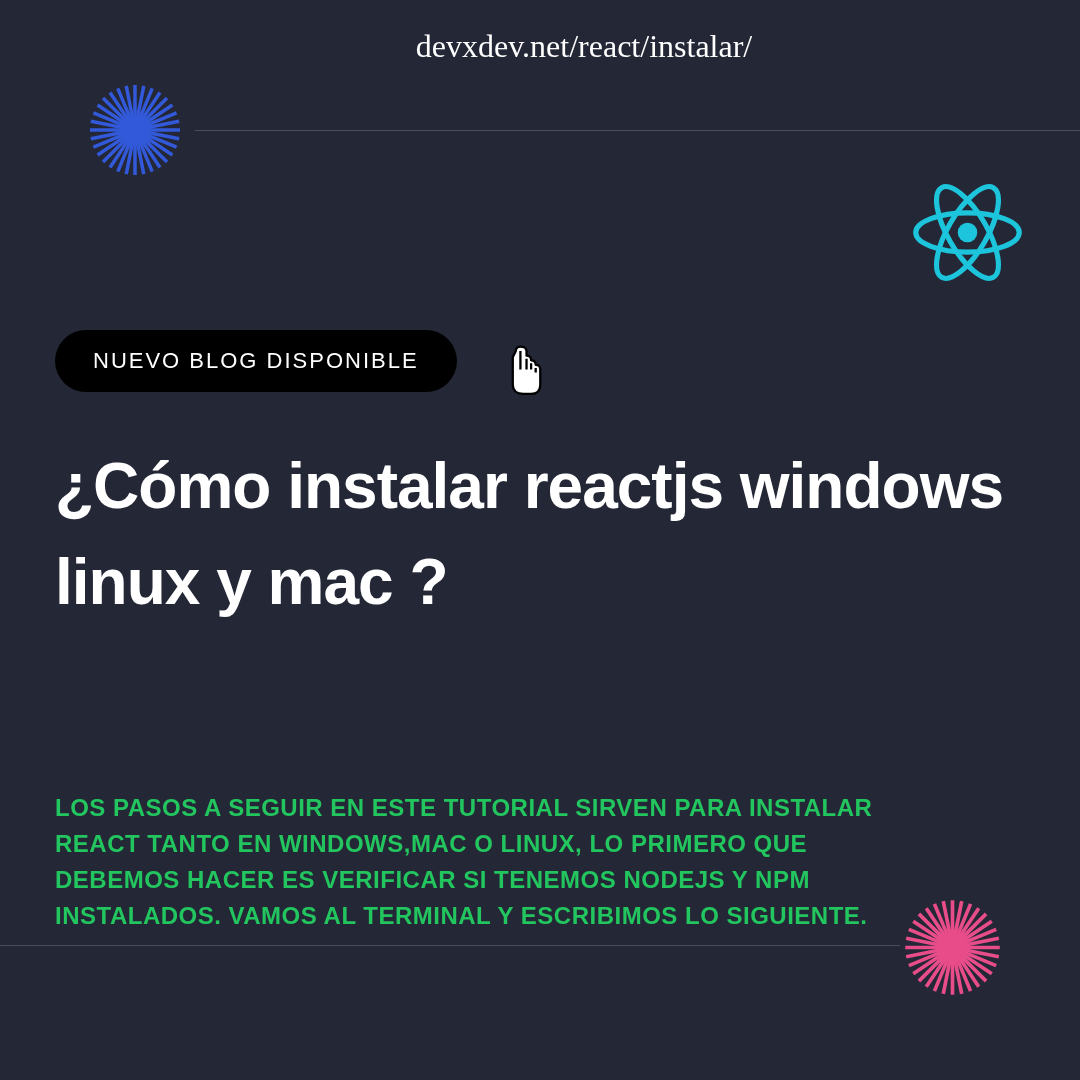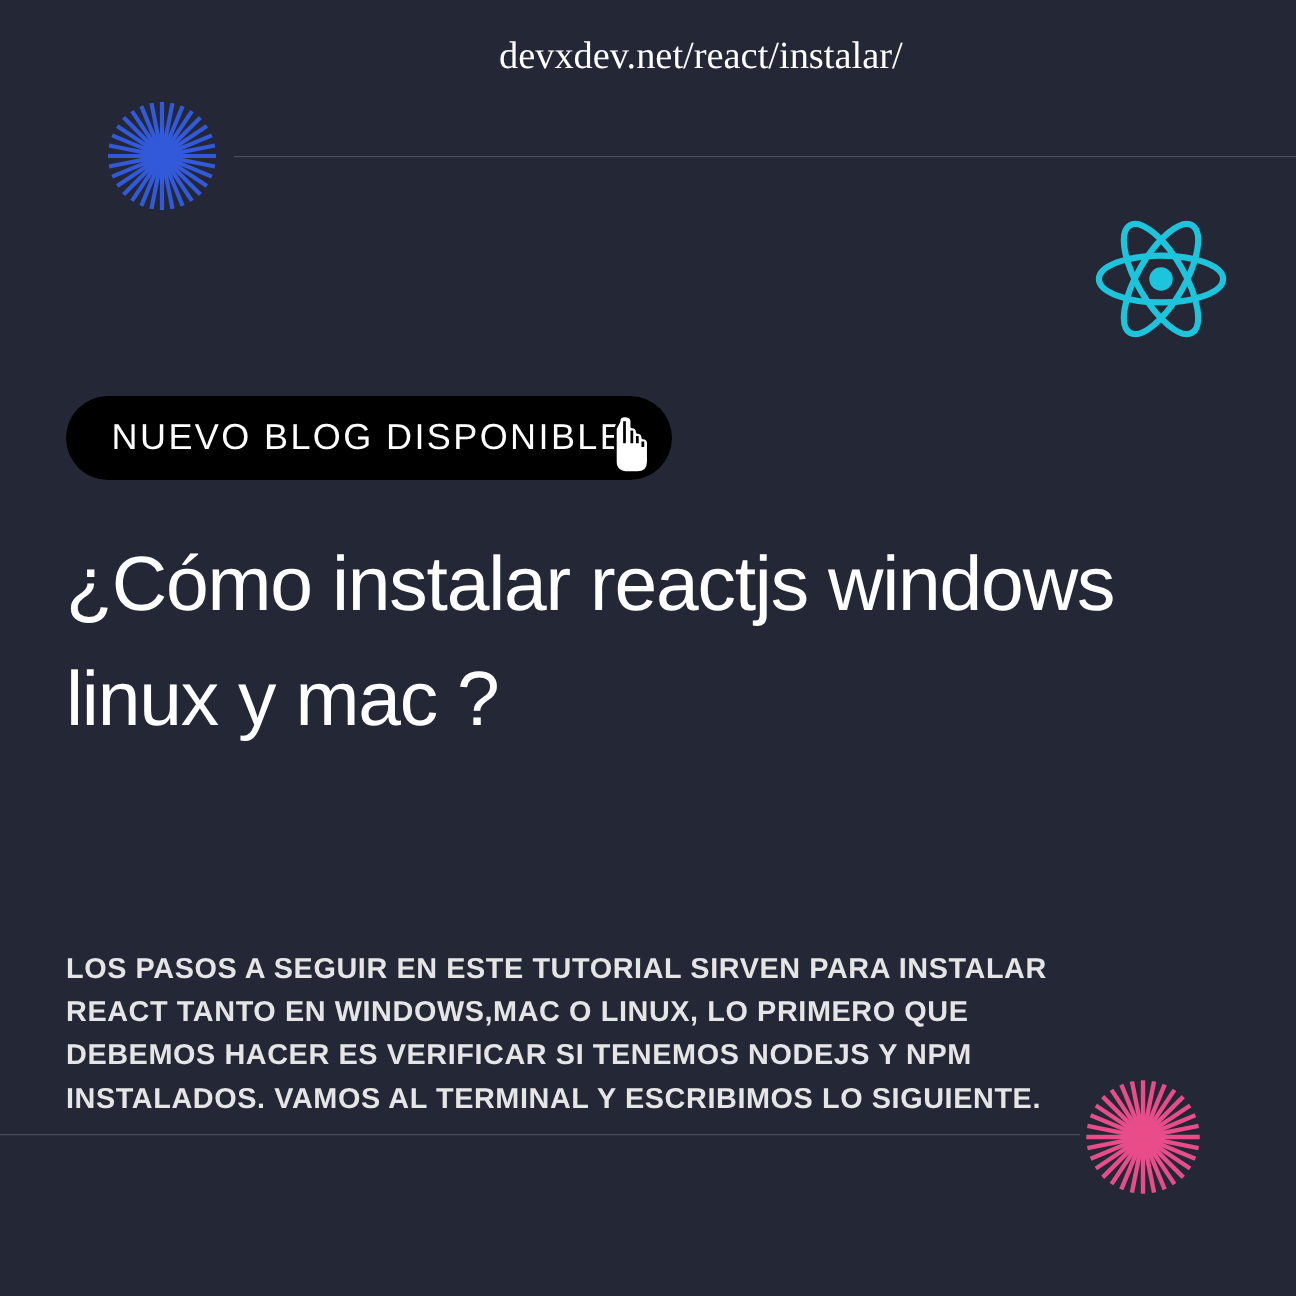--- a/index.html
+++ b/index.html
@@ -72,52 +72,52 @@
     
     .badge {
       position: absolute;
       top: 330px;
       left: 55px;
       background-color: #000000;
       color: #ffffff;
       padding: 18px 38px;
       border-radius: 40px;
       font-family: Arial, Helvetica, sans-serif;
-      font-size: 30px;
+      font-size: 22px;
       font-weight: 300;
       letter-spacing: 2px;
     }
     
     .cursor-icon {
       position: absolute;
       top: 345px;
       left: 500px;
       width: 50px;
       height: 55px;
     }
     
     .headline {
       position: absolute;
       top: 438px;
       left: 55px;
       right: 55px;
       color: #ffffff;
       font-family: Arial, Helvetica, sans-serif;
       font-size: 64px;
-      font-weight: 400;
+      font-weight: 700;
       line-height: 1.5;
       letter-spacing: -1px;
     }
     
     .description {
       position: absolute;
       top: 790px;
       left: 55px;
       right: 200px;
-      color: #e5e5e5;
+      color: #22c55e;
       font-family: Arial, Helvetica, sans-serif;
       font-size: 24px;
       font-weight: 700;
       line-height: 1.5;
       text-transform: uppercase;
       letter-spacing: 0.5px;
     }
   </style>
 </head>
 <body>

